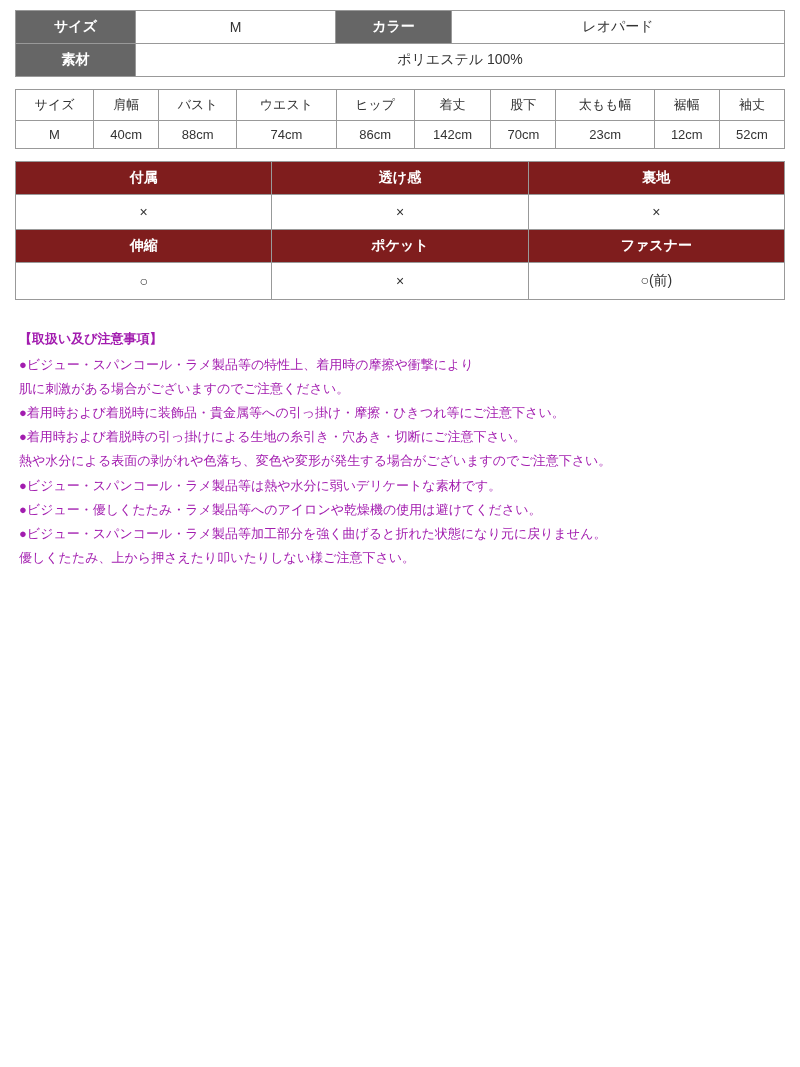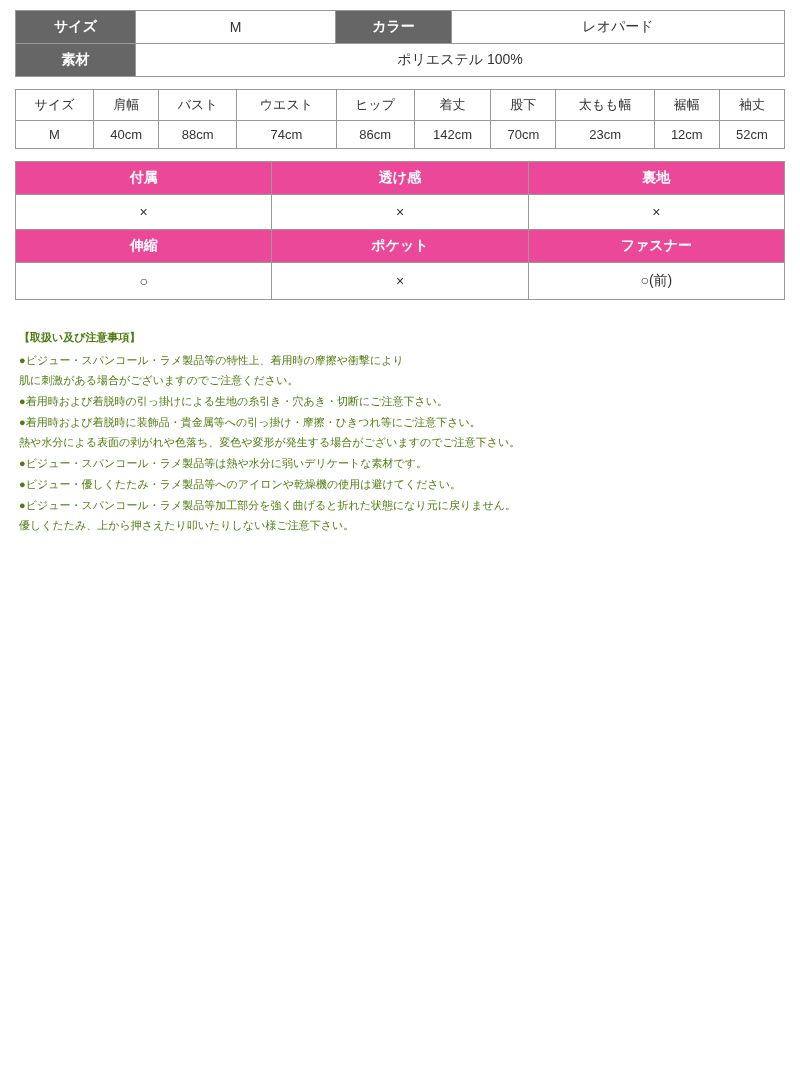--- a/index.html
+++ b/index.html
@@ -84,37 +84,37 @@
 
     .props-table td {
       border: 1px solid #999;
       padding: 7px 10px;
       text-align: center;
       font-size: 14px;
       width: 33.33%;
     }
 
     .props-table .prop-header {
-      background: #ec4899;
+      background: #7f1d1d;
       color: #ffffff;
       font-weight: bold;
     }
 
     .props-table .prop-value {
       background: #ffffff;
       color: #333;
       padding: 9px 10px;
     }
 
     
     .notes-section {
       padding: 8px 4px;
       line-height: 1.7;
-      font-size: 11px;
-      color: #4d7c0f;
+      font-size: 13px;
+      color: #a21caf;
     }
 
     .notes-section .notes-title {
       font-weight: bold;
       margin-bottom: 4px;
     }
 
     .notes-section p {
       margin-bottom: 2px;
     }
@@ -193,22 +193,22 @@
       <td class="prop-value">○(前)</td>
     </tr>
   </tbody>
     </table>
 
   <div class="notes-section">
     <p class="notes-title">【取扱い及び注意事項】</p>
     <div id="notes-lines">
         <p>●ビジュー・スパンコール・ラメ製品等の特性上、着用時の摩擦や衝撃により</p>
         <p>肌に刺激がある場合がございますのでご注意ください。</p>
+        <p>●着用時および着脱時に装飾品・貴金属等への引っ掛け・摩擦・ひきつれ等にご注意下さい。</p>
         <p>●着用時および着脱時の引っ掛けによる生地の糸引き・穴あき・切断にご注意下さい。</p>
-        <p>●着用時および着脱時に装飾品・貴金属等への引っ掛け・摩擦・ひきつれ等にご注意下さい。</p>
         <p>熱や水分による表面の剥がれや色落ち、変色や変形が発生する場合がございますのでご注意下さい。</p>
         <p>●ビジュー・スパンコール・ラメ製品等は熱や水分に弱いデリケートな素材です。</p>
         <p>●ビジュー・優しくたたみ・ラメ製品等へのアイロンや乾燥機の使用は避けてください。</p>
         <p>●ビジュー・スパンコール・ラメ製品等加工部分を強く曲げると折れた状態になり元に戻りません。</p>
         <p>優しくたたみ、上から押さえたり叩いたりしない様ご注意下さい。</p>
       </div>
   </div>
 
 </div>
 

